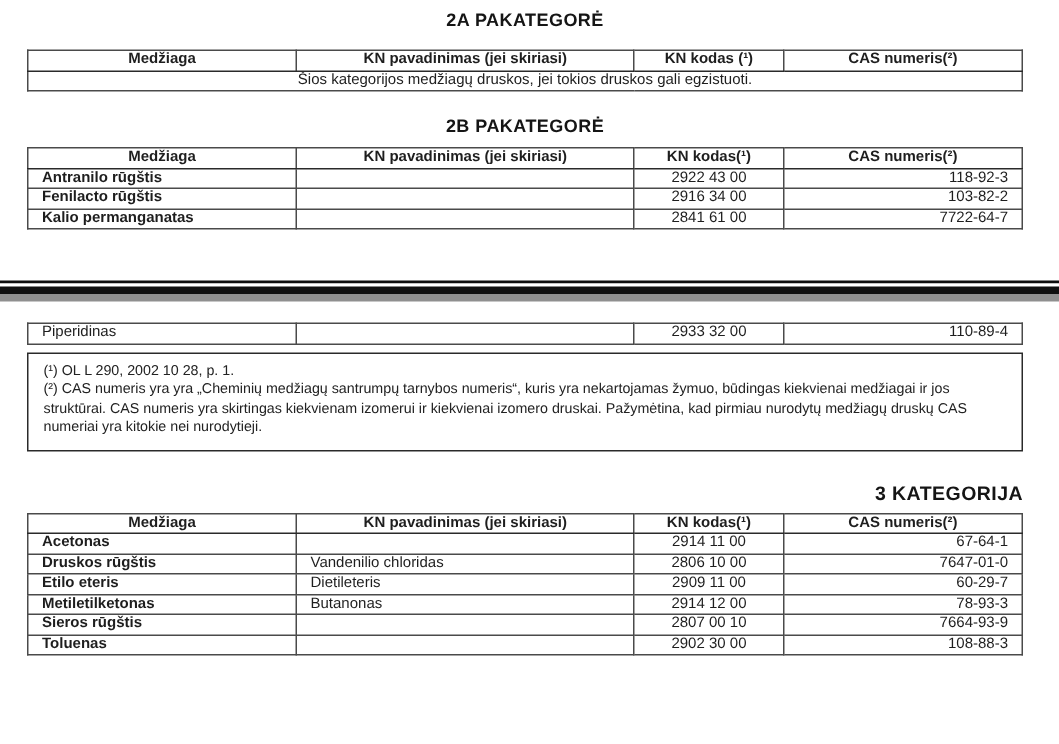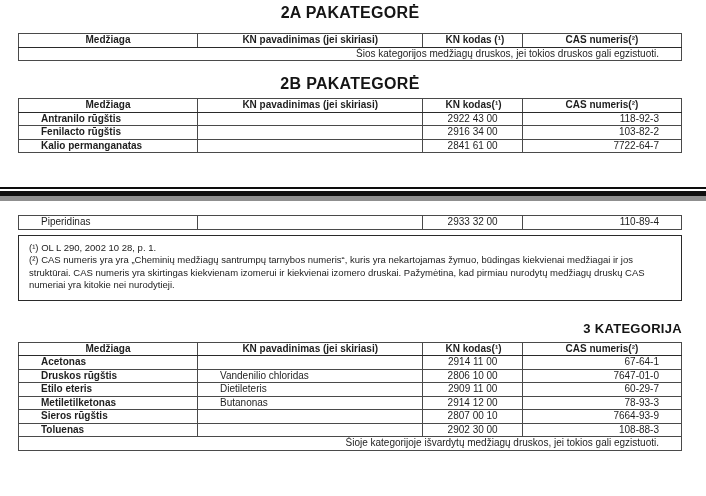--- a/index.html
+++ b/index.html
@@ -9,58 +9,58 @@
     background: #ffffff;
     font-family: "Liberation Sans", "DejaVu Sans", sans-serif;
     color: #1b1b1b;
   }
   .page { position: relative; width: 706px; height: 496px; }
   .content { margin-left: 18px; width: 664px; padding-top: 6px; }
 
   .sec-heading {
     text-align: center;
     font-weight: bold;
-    font-size: 16px;
+    font-size: 12px;
     line-height: 14px;
     letter-spacing: 0.3px;
     color: #151515;
   }
   .sec-heading.large { font-size: 13px; line-height: 15px; }
 
   table.subst {
     width: 100%;
     border-collapse: collapse;
     table-layout: fixed;
     font-size: 10px;
     color: #1e1e1e;
   }
   table.subst td, table.subst th {
     border: 1px solid #4a4a4a;
-    padding: 1px 22px;
+    padding: 1px 9px;
     line-height: 10.5px;
     height: 12px;
     overflow: hidden;
     white-space: nowrap;
   }
   table.subst { border: 1.6px solid #2a2a2a; }
   table.subst th {
     font-weight: bold;
     text-align: center;
     border-bottom: 1.4px solid #2a2a2a;
   }
   td.name { text-align: left; font-weight: bold; }
   td.name.plain { font-weight: normal; margin-left: 16px; }
   td.knname { text-align: left; font-weight: normal; }
   td.code { text-align: center; }
   td.cas-center { text-align: center; }
   td.cas-left { text-align: right; }
 
   td.note-cell {
     border-top: 1px solid #4a4a4a;
-    text-align: right;
+    text-align: center;
     white-space: normal;
     font-weight: normal;
     height: auto;
     padding: 6px 6px 13px 10px;
     line-height: 12px;
     margin-top: 28px;
   }
   td.note-cell.tall { padding-bottom: 16px; }
 
   .m-t13 { margin-top: 13px; }
@@ -229,20 +229,17 @@
         <td class="knname"></td>
         <td class="code">2807 00 10</td>
         <td class="cas-left">7664-93-9</td>
       </tr>
       <tr>
         <td class="name">Toluenas</td>
         <td class="knname"></td>
         <td class="code">2902 30 00</td>
         <td class="cas-left">108-88-3</td>
       </tr>
-      <tr>
-        <td class="note-cell" colspan="4">Šioje kategorijoje išvardytų medžiagų druskos, jei tokios gali egzistuoti.</td>
-      </tr>
     </tbody>
       </table>
 
   </div>
 </div>
 
 </body></html>

